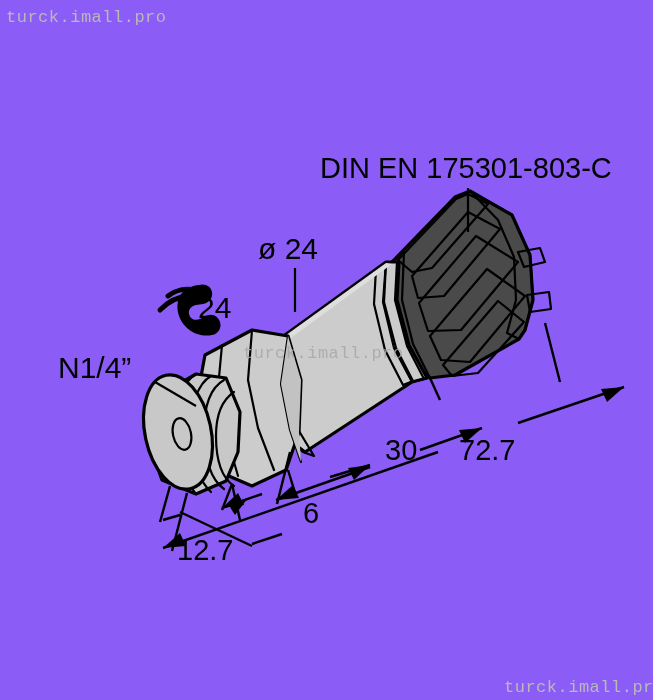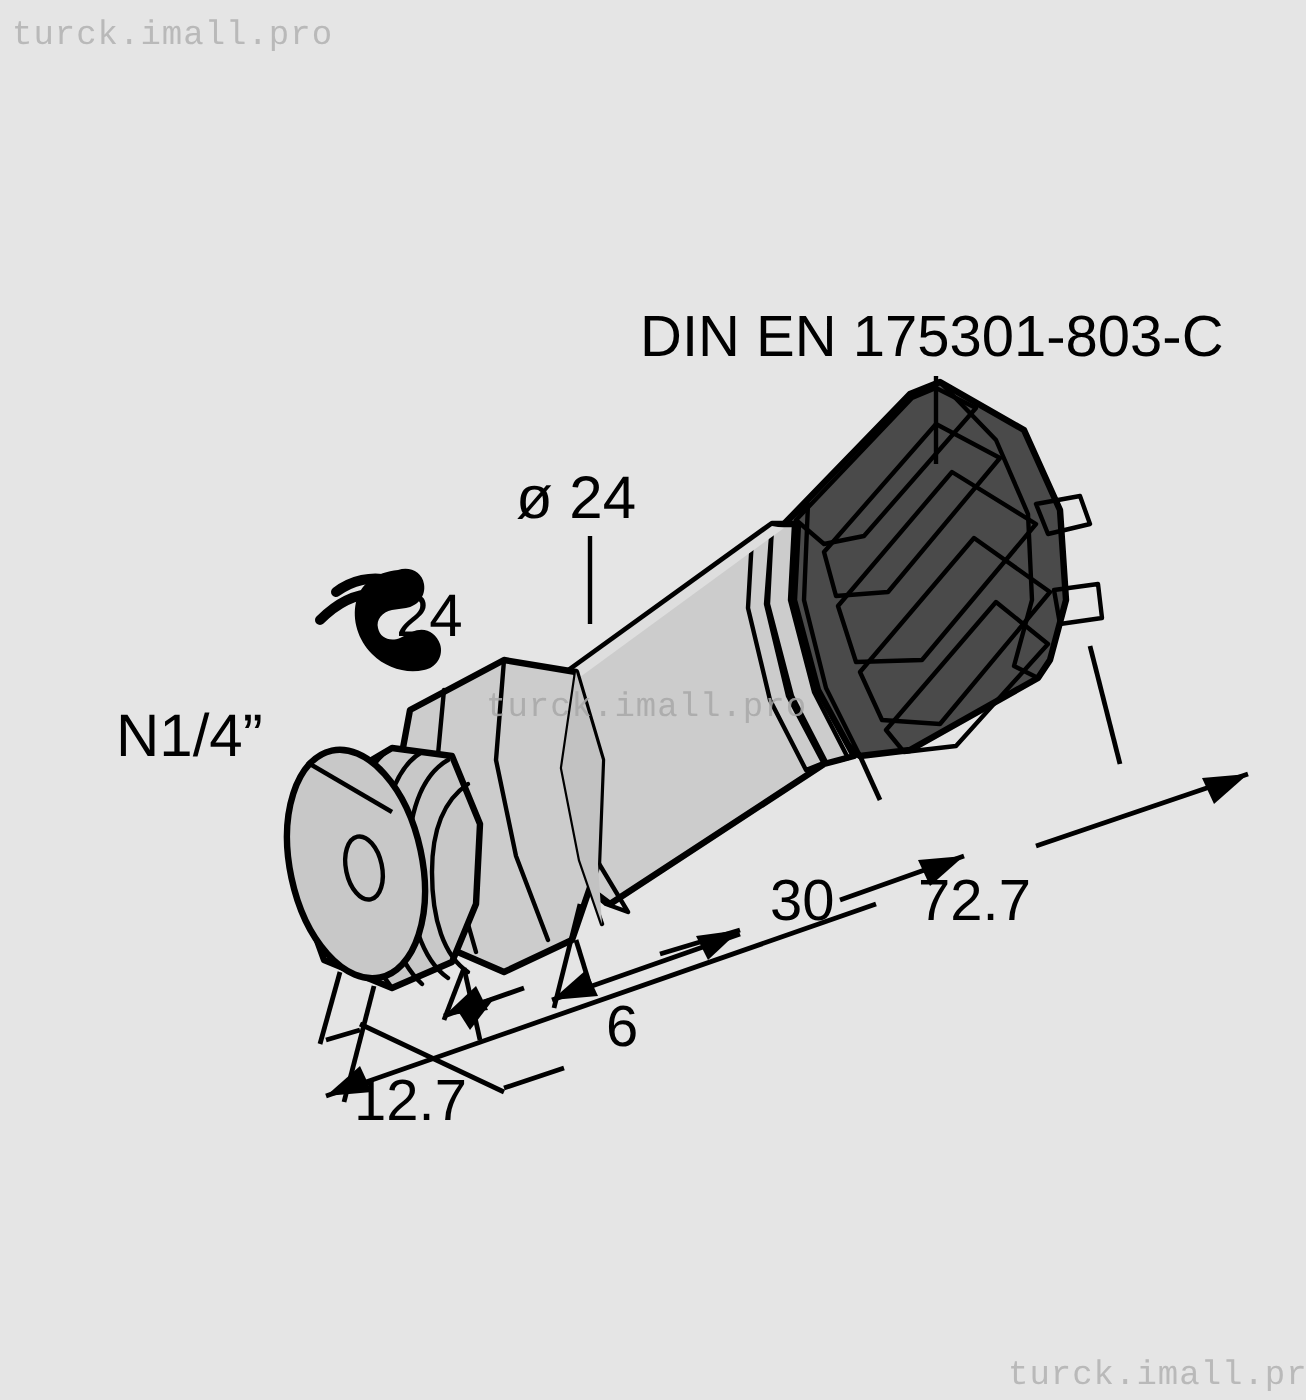--- a/index.html
+++ b/index.html
@@ -8,21 +8,21 @@
     padding: 0;
     background: #ffffff;
   }
   body {
     font-family: "Liberation Sans", sans-serif;
   }
   #page {
     position: relative;
     width: 653px;
     height: 700px;
-    background: #e5e5e5;
+    background: #8b5cf6;
     overflow: hidden;
   }
   #drawing-svg {
     position: absolute;
     left: 0;
     top: 0;
     width: 653px;
     height: 700px;
   }
   .wm {

